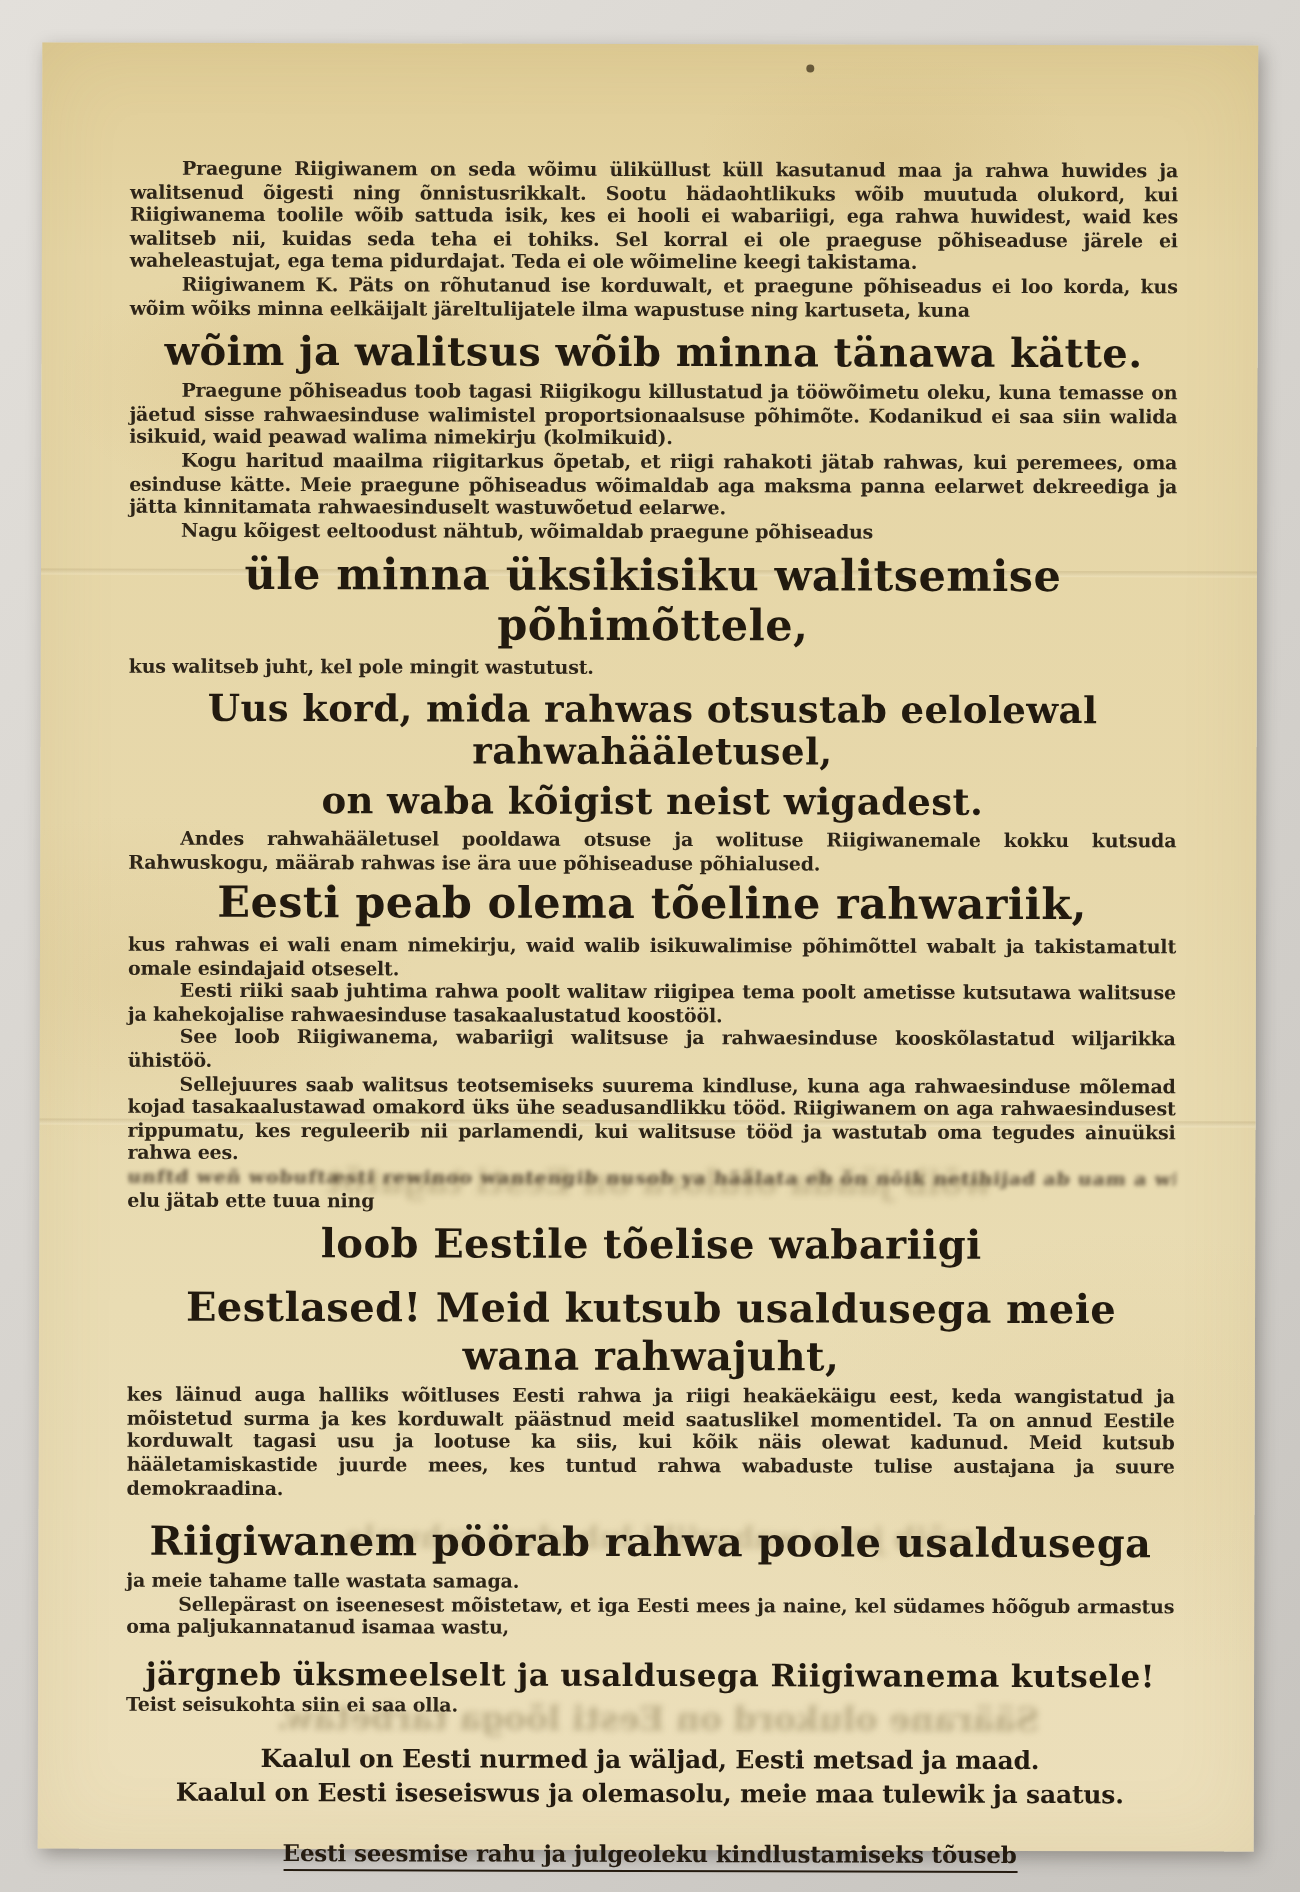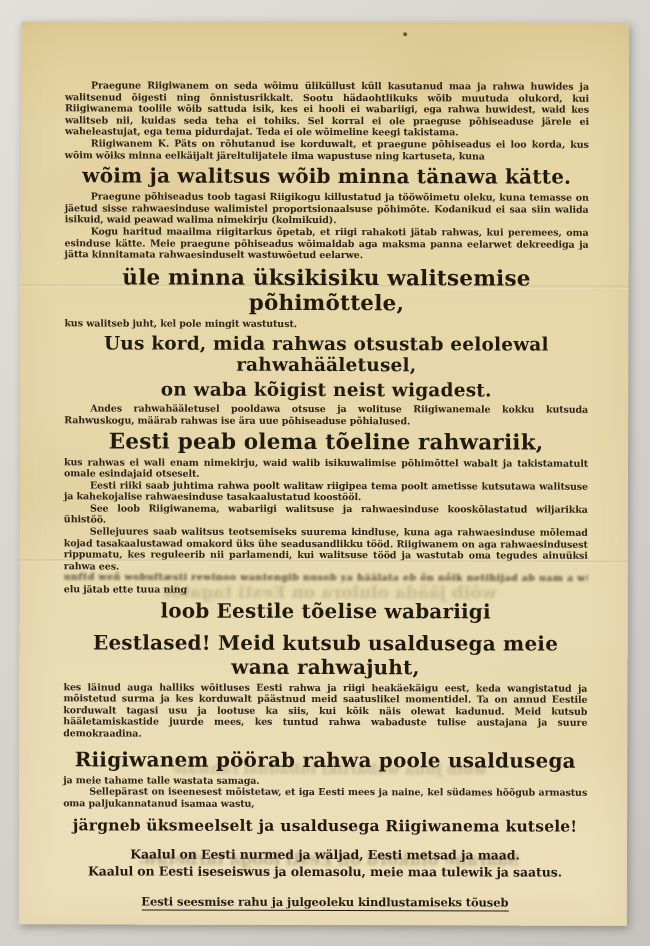--- a/index.html
+++ b/index.html
@@ -67,36 +67,38 @@
   <div class="ghost g1">wõib jääda olulora on Eesti tagatõt</div>
   <div class="ghost g2">wõib juua wabariiki lubadusi rahwale</div>
   <div class="ghost g3">Säärane olukord on Eesti lõoga tarbetaw.</div>
 
   <div class="column" id="text-column">
       <div class="para">Praegune Riigiwanem on seda wõimu üliküllust küll kasutanud maa ja rahwa huwides ja walitsenud õigesti ning õnnistusrikkalt. Sootu hädaohtlikuks wõib muutuda olukord, kui Riigiwanema toolile wõib sattuda isik, kes ei hooli ei wabariigi, ega rahwa huwidest, waid kes walitseb nii, kuidas seda teha ei tohiks. Sel korral ei ole praeguse põhiseaduse järele ei waheleastujat, ega tema pidurdajat. Teda ei ole wõimeline keegi takistama.</div>
       <div class="para">Riigiwanem K. Päts on rõhutanud ise korduwalt, et praegune põhiseadus ei loo korda, kus wõim wõiks minna eelkäijalt järeltulijatele ilma wapustuse ning kartuseta, kuna</div>
       <div class="hl hl-lg">wõim ja walitsus wõib minna tänawa kätte.</div>
       <div class="para gap-xs">Praegune põhiseadus toob tagasi Riigikogu killustatud ja tööwõimetu oleku, kuna temasse on jäetud sisse rahwaesinduse walimistel proportsionaalsuse põhimõte. Kodanikud ei saa siin walida isikuid, waid peawad walima nimekirju (kolmikuid).</div>
       <div class="para">Kogu haritud maailma riigitarkus õpetab, et riigi rahakoti jätab rahwas, kui peremees, oma esinduse kätte. Meie praegune põhiseadus wõimaldab aga maksma panna eelarwet dekreediga ja jätta kinnitamata rahwaesinduselt wastuwõetud eelarwe.</div>
+      <div class="para">Nagu kõigest eeltoodust nähtub, wõimaldab praegune põhiseadus</div>
       <div class="hl hl-xl">üle minna üksikisiku walitsemise põhimõttele,</div>
       <div class="para noindent">kus walitseb juht, kel pole mingit wastutust.</div>
       <div class="hl hl-md gap-s">Uus kord, mida rahwas otsustab eelolewal rahwahääletusel,</div>
       <div class="hl hl-md">on waba kõigist neist wigadest.</div>
       <div class="para gap-xs">Andes rahwahääletusel pooldawa otsuse ja wolituse Riigiwanemale kokku kutsuda Rahwuskogu, määrab rahwas ise ära uue põhiseaduse põhialused.</div>
       <div class="hl hl-xl gap-xs">Eesti peab olema tõeline rahwariik,</div>
       <div class="para noindent">kus rahwas ei wali enam nimekirju, waid walib isikuwalimise põhimõttel wabalt ja takistamatult omale esindajaid otseselt.</div>
       <div class="para">Eesti riiki saab juhtima rahwa poolt walitaw riigipea tema poolt ametisse kutsutawa walitsuse ja kahekojalise rahwaesinduse tasakaalustatud koostööl.</div>
       <div class="para">See loob Riigiwanema, wabariigi walitsuse ja rahwaesinduse kooskõlastatud wiljarikka ühistöö.</div>
       <div class="para">Sellejuures saab walitsus teotsemiseks suurema kindluse, kuna aga rahwaesinduse mõlemad kojad tasakaalustawad omakord üks ühe seadusandlikku tööd. Riigiwanem on aga rahwaesindusest rippumatu, kes reguleerib nii parlamendi, kui walitsuse tööd ja wastutab oma tegudes ainuüksi rahwa ees.</div>
       <div class="smudged">unftd weñ wobuftæsti rewinoo wantengib nusob ya häälata eb õn nõik netihijad ab uam a wiiga wa põhimõ'tud kõb wõi</div>
       <div class="para noindent">elu jätab ette tuua ning</div>
       <div class="hl hl-lg">loob Eestile tõelise wabariigi</div>
       <div class="hl hl-lg gap-m">Eestlased! Meid kutsub usaldusega meie wana rahwajuht,</div>
       <div class="para noindent gap-xs">kes läinud auga halliks wõitluses Eesti rahwa ja riigi heakäekäigu eest, keda wangistatud ja mõistetud surma ja kes korduwalt päästnud meid saatuslikel momentidel. Ta on annud Eestile korduwalt tagasi usu ja lootuse ka siis, kui kõik näis olewat kadunud. Meid kutsub hääletamiskastide juurde mees, kes tuntud rahwa wabaduste tulise austajana ja suure demokraadina.</div>
       <div class="hl hl-lg gap-m">Riigiwanem pöörab rahwa poole usaldusega</div>
       <div class="para noindent">ja meie tahame talle wastata samaga.</div>
       <div class="para">Sellepärast on iseenesest mõistetaw, et iga Eesti mees ja naine, kel südames hõõgub armastus oma paljukannatanud isamaa wastu,</div>
       <div class="hl hl-sm">järgneb üksmeelselt ja usaldusega Riigiwanema kutsele!</div>
+      <div class="para noindent">Teist seisukohta siin ei saa olla.</div>
       <div class="kaalul gap-l">Kaalul on Eesti nurmed ja wäljad, Eesti metsad ja maad.</div>
       <div class="kaalul">Kaalul on Eesti iseseiswus ja olemasolu, meie maa tulewik ja saatus.</div>
       <div class="uline gap-xl"><span>Eesti seesmise rahu ja julgeoleku kindlustamiseks tõuseb</span></div>
     </div>
 </div>
 
 </body></html>

